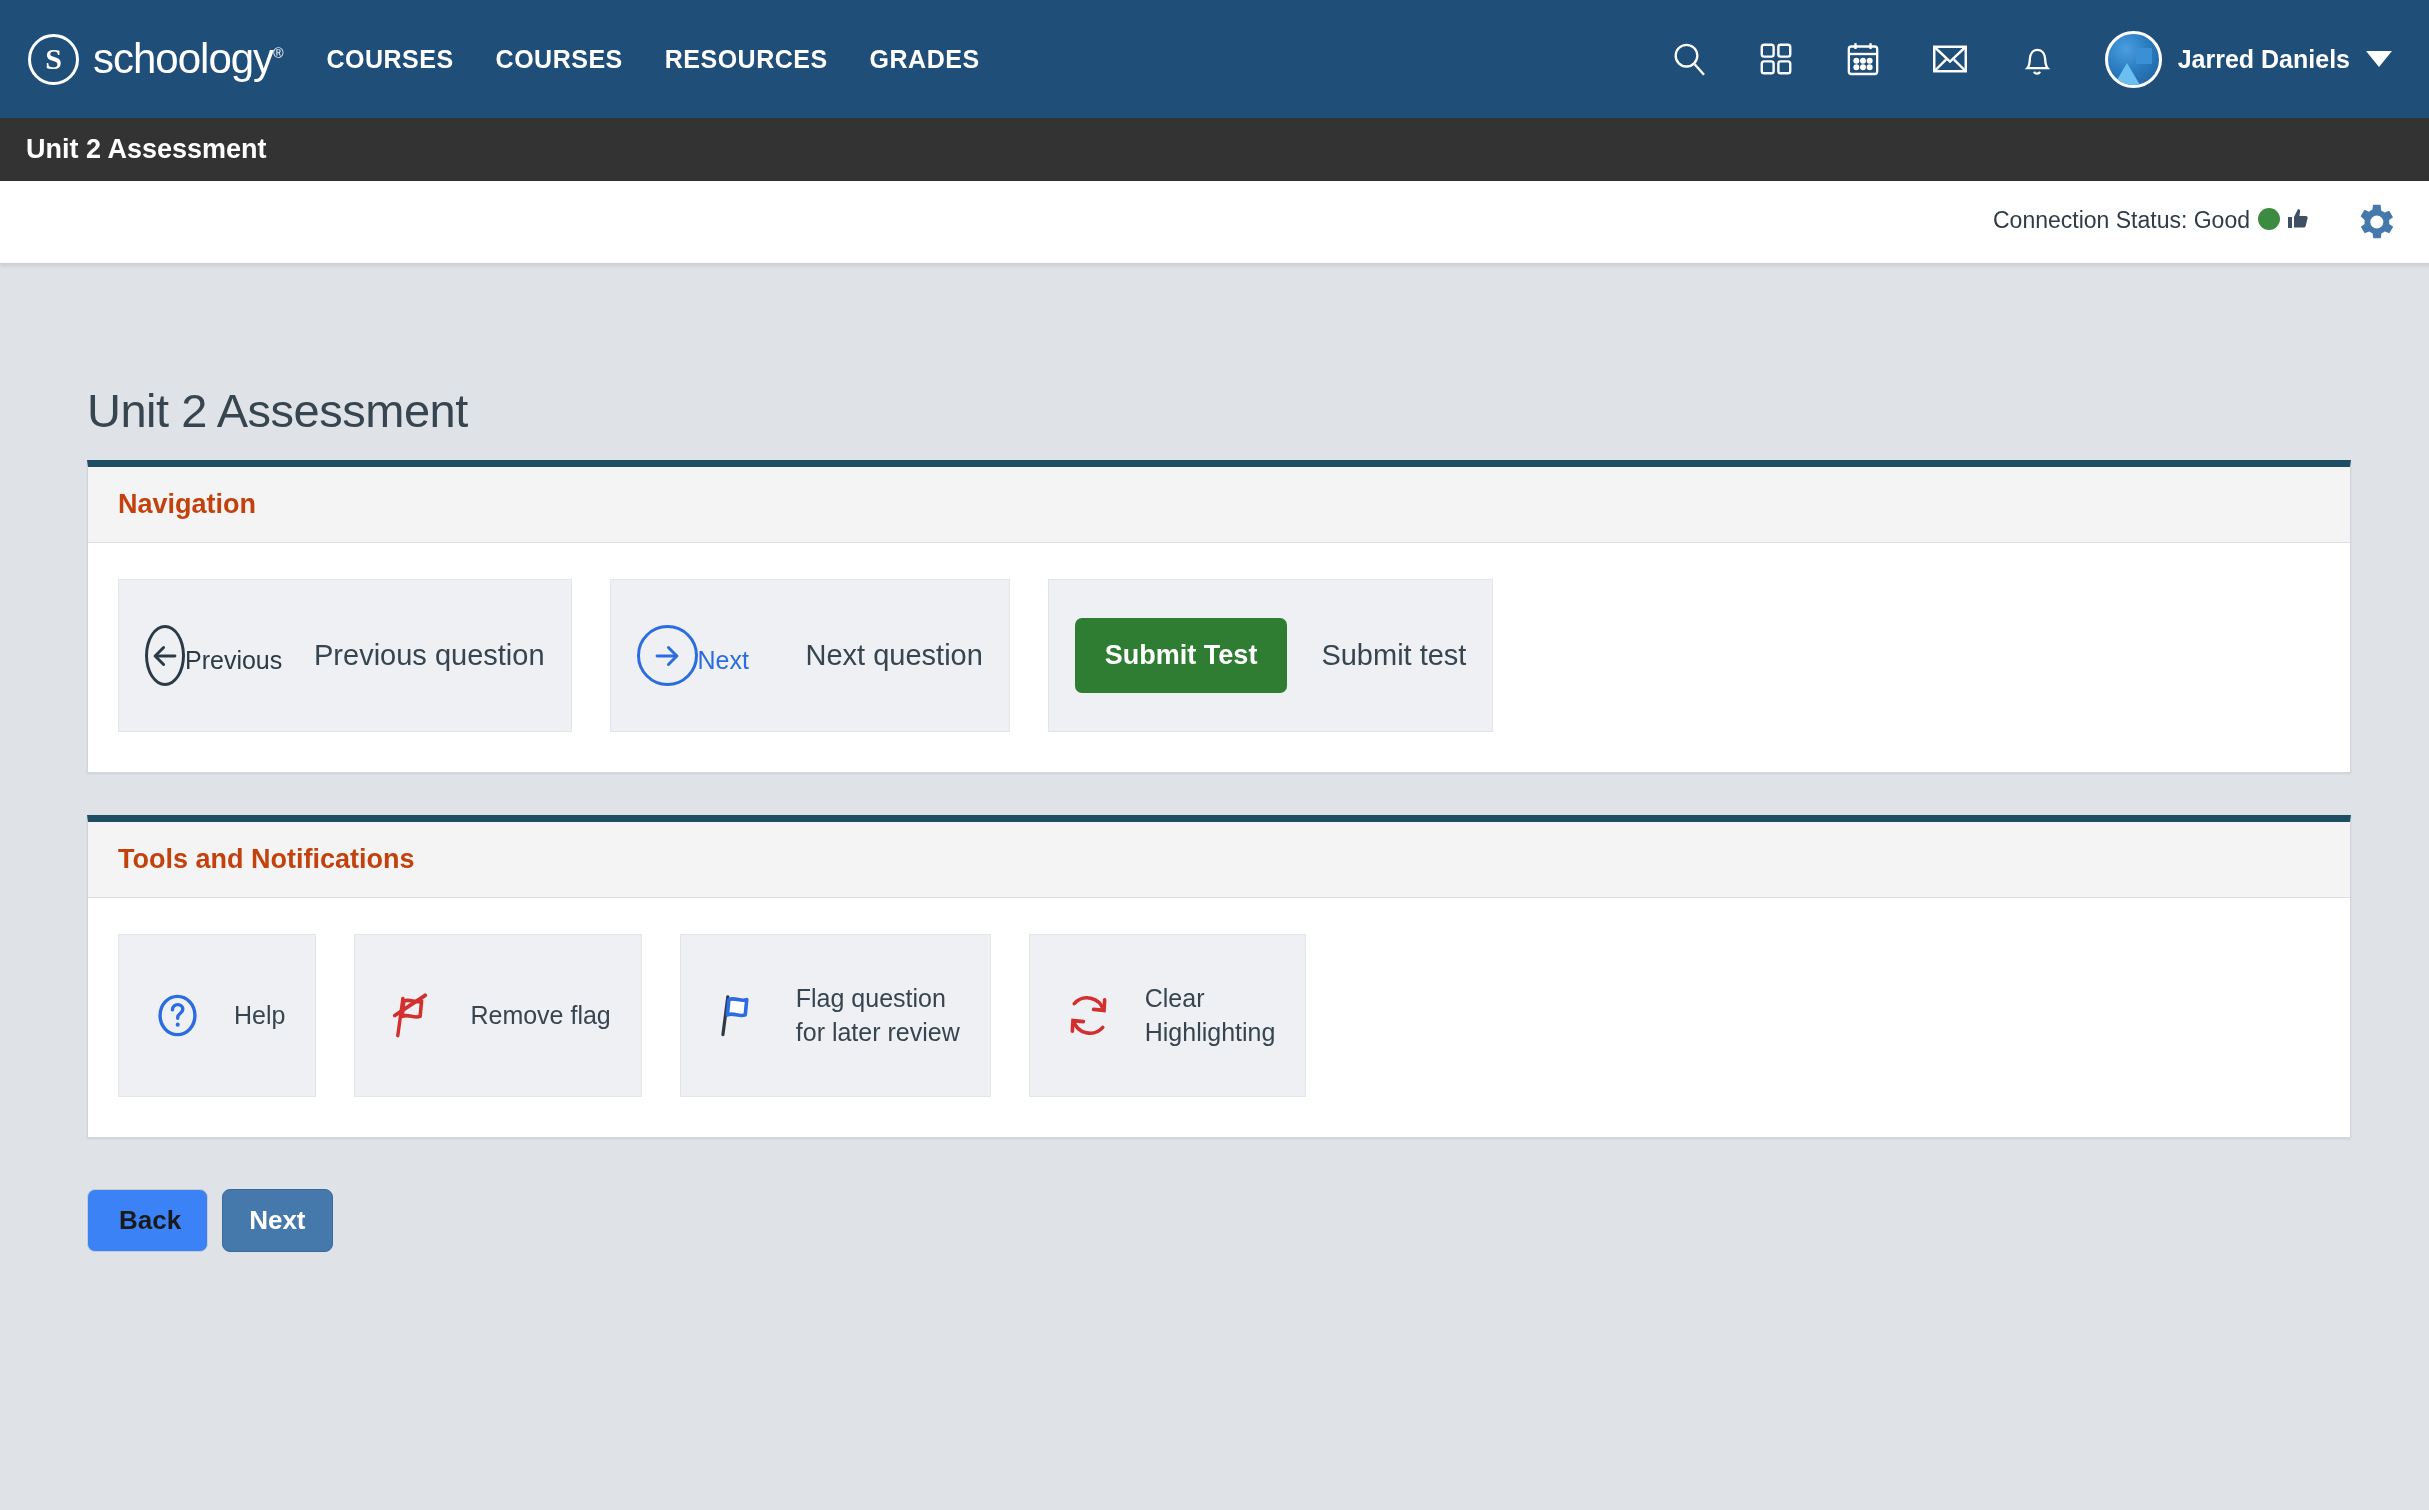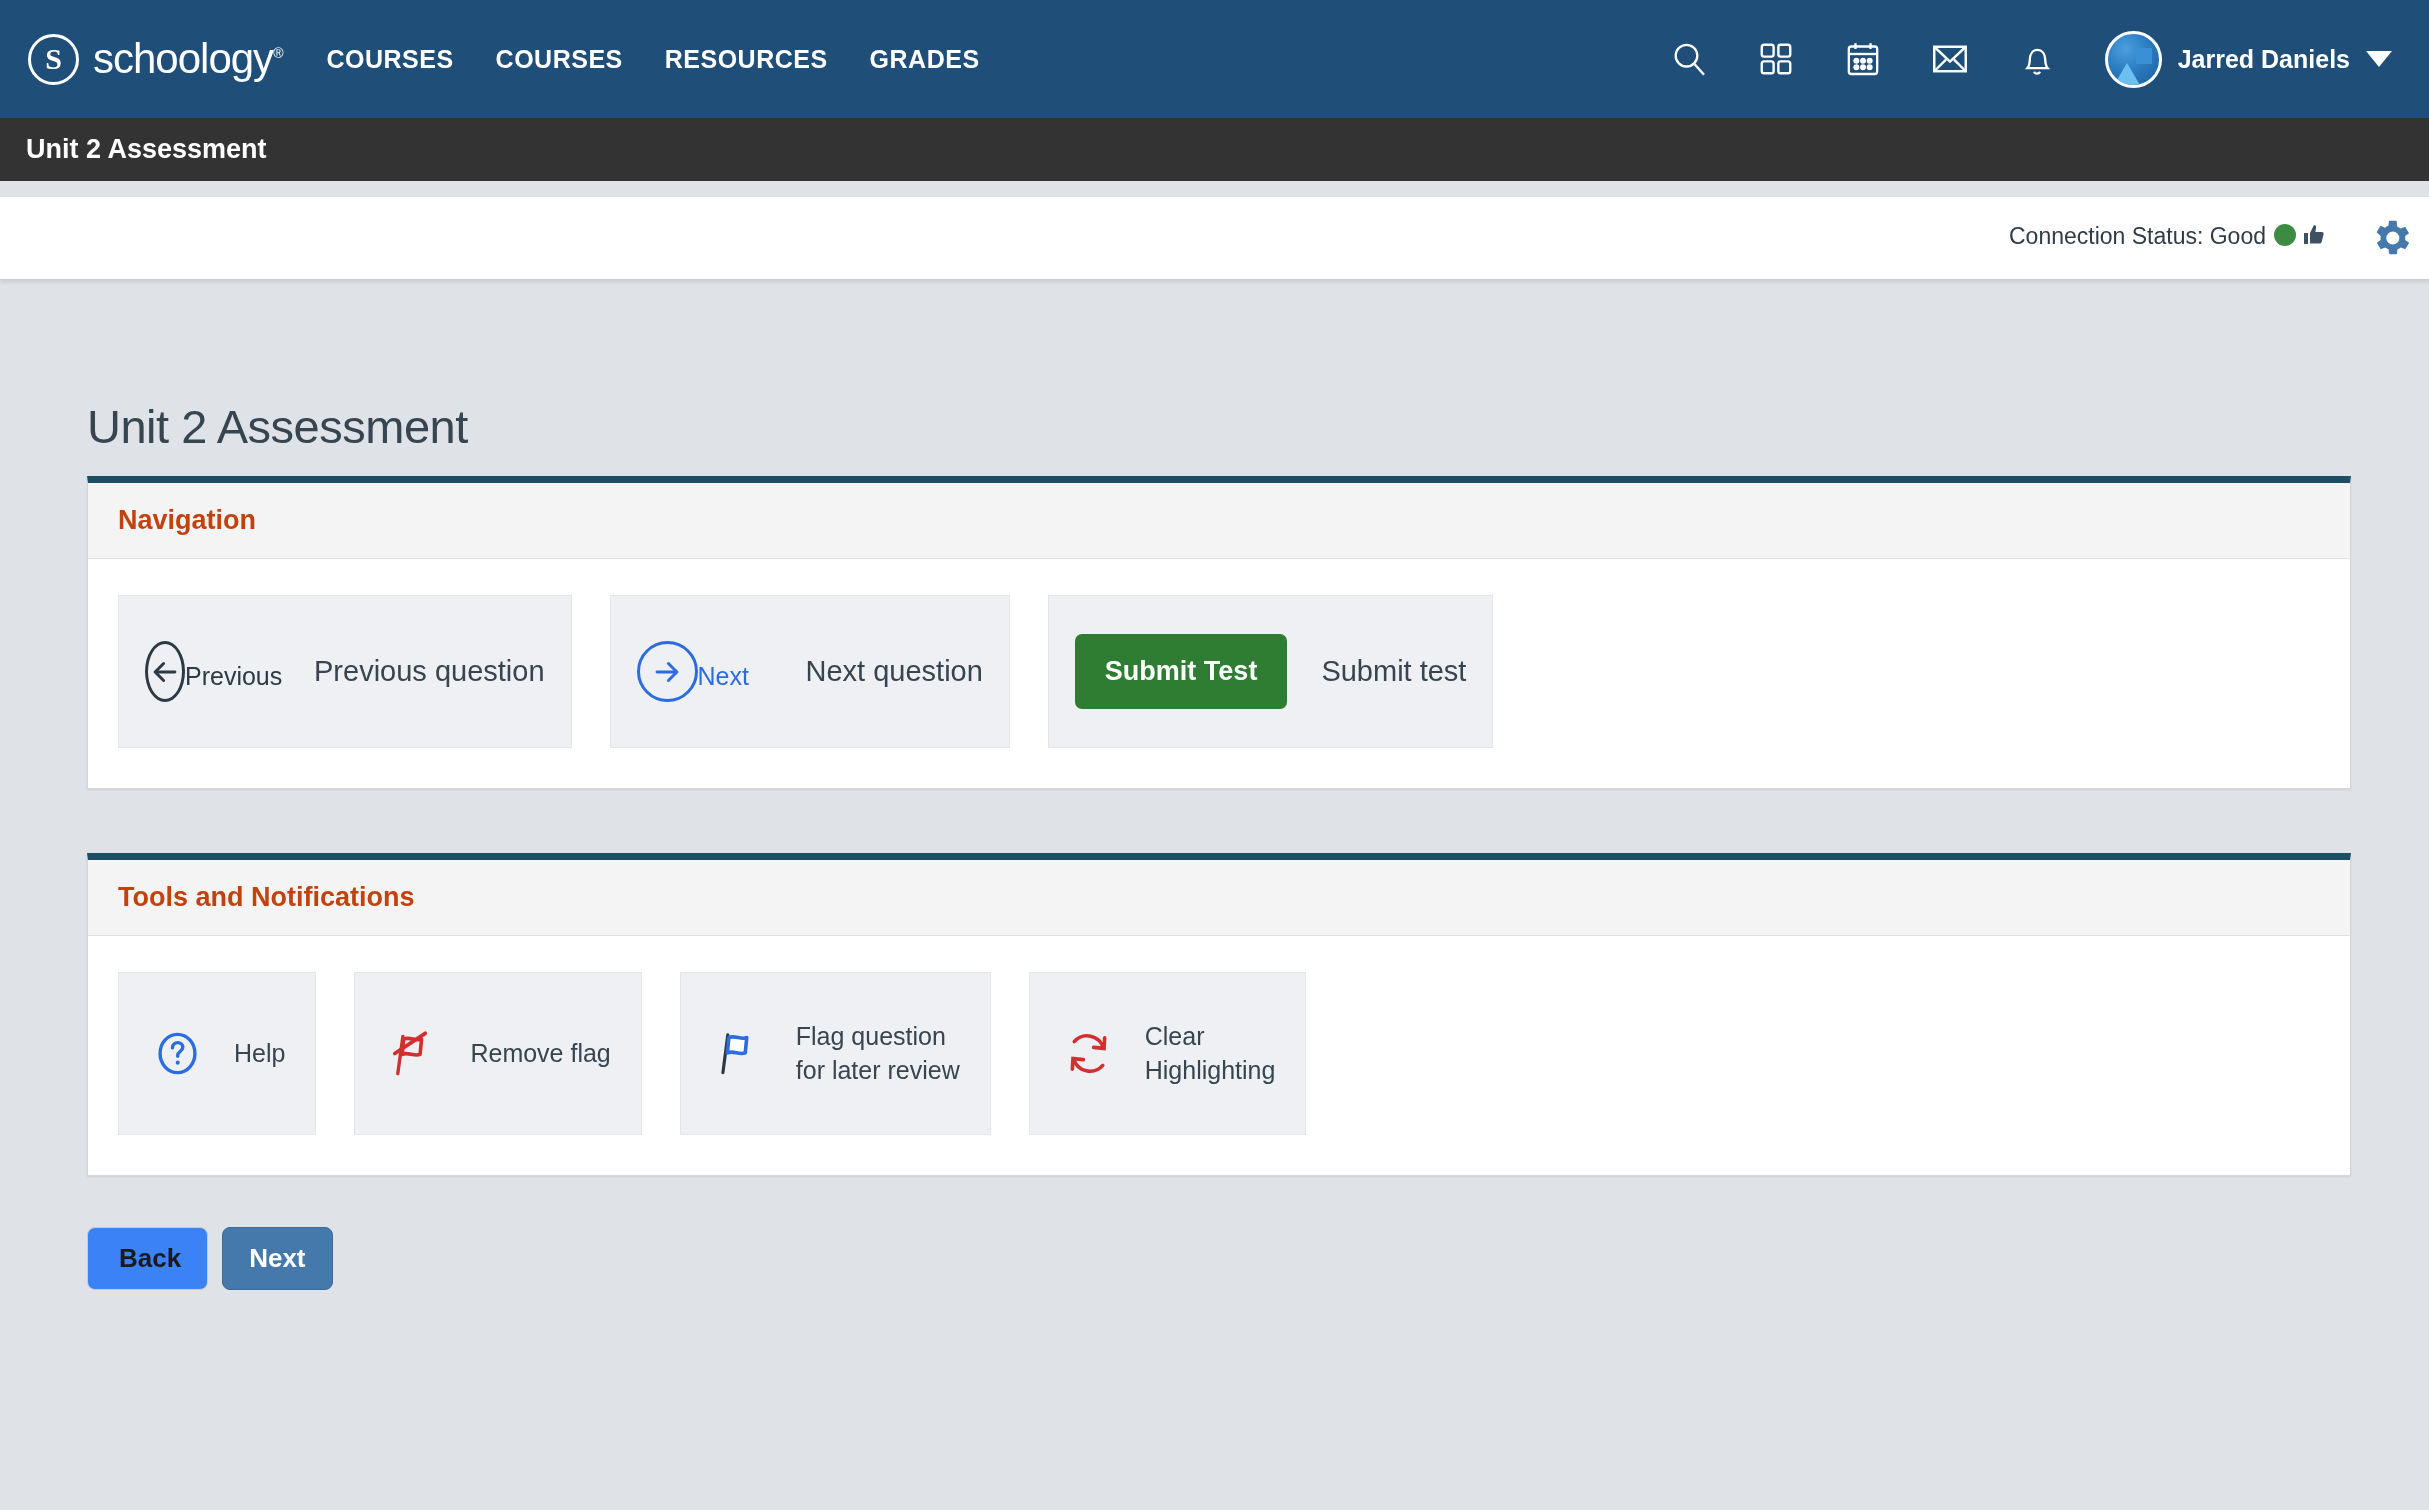--- a/index.html
+++ b/index.html
@@ -65,45 +65,45 @@
   .subheader {
     height: 63px; background: #333333;
     display: flex; align-items: center; padding-left: 26px;
   }
   .subheader-title { color: #ffffff; font-size: 27px; font-weight: bold; }
 
   
   .statusbar {
     height: 83px; background: #ffffff;
     display: flex; align-items: center; justify-content: flex-end;
-    padding-right: 16px; gap: 20px;
+    padding-right: 32px; gap: 20px;
     border-bottom: 1px solid #c9ced4;
     box-shadow: 0 2px 4px rgba(0,0,0,0.10);
-    position: relative; z-index: 3; margin-top: 16px;
+    position: relative; z-index: 3;
   }
   .status-text { font-size: 23px; color: #2f3b47; }
   .status-dot { width: 22px; height: 22px; border-radius: 50%; background: #3d8b40; display:inline-block; margin: 0 6px 0 8px; vertical-align: -2px; }
   .thumb { display:inline-block; vertical-align: -3px; }
   .gear-btn { margin-left: 22px; cursor: pointer; display:flex; align-items:center; }
 
   
   .main { padding: 0 0 0 0; background: #dfe3e8; height: calc(1511px - 118px - 63px - 83px); }
   .page-title {
     font-size: 47px; color: #36454f; font-weight: 400;
     padding: 119px 0 22px 87px; letter-spacing: -0.5px;
   }
 
   .panel {
     margin: 0 79px 0 87px;
     background: #ffffff;
     border: 1px solid #d2d7dd;
     border-top: 7px solid #1d4e63;
     box-shadow: 0 1px 2px rgba(0,0,0,0.08);
   }
-  .panel + .panel { margin-top: 64px; }
+  .panel + .panel { margin-top: 42px; }
   .panel-head {
     background: #f4f4f4; border-bottom: 1px solid #dcdfe3;
     padding: 22px 30px 22px 30px;
   }
   .panel-head-title { font-size: 27px; font-weight: bold; color: #c2410c; }
   .panel-body { padding: 36px 30px 40px 30px; display: flex; gap: 38px; }
 
   .card {
     background: #eef0f4; border: 1px solid #e2e5ea;
     display: flex; align-items: center;

